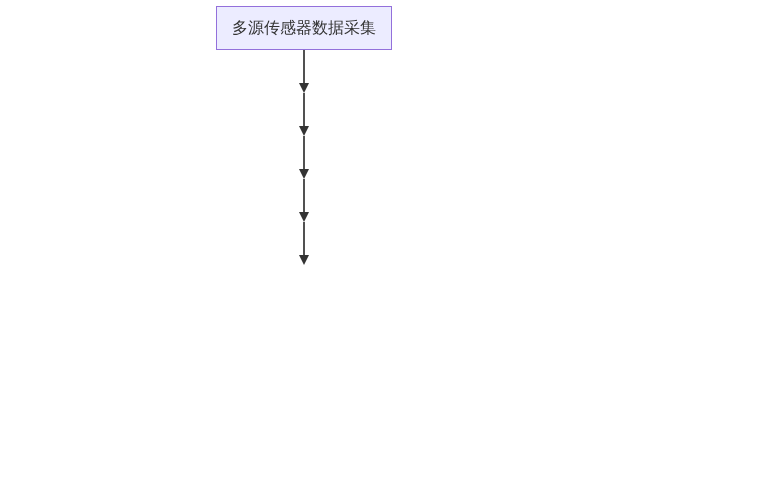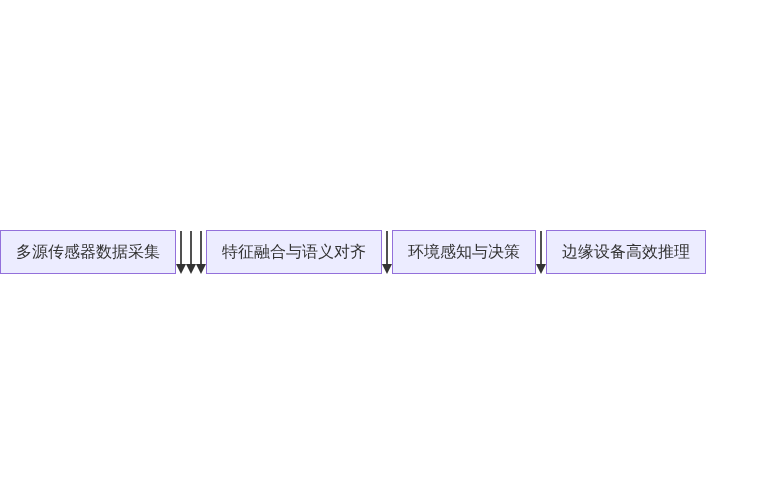--- a/index.html
+++ b/index.html
@@ -15,21 +15,21 @@
     height: 498px;
     background: var(--background);
     overflow: hidden;
     font-family: "Liberation Sans", "DejaVu Sans", sans-serif;
   }
   .canvas {
     position: relative;
     width: 608px;
     height: 498px;
     display: flex;
-    flex-direction: row;
+    flex-direction: column;
     align-items: center;
     padding-top: 6px;
   }
   .flow-node {
     height: 44px;
     min-width: 120px;
     padding: 0 15px;
     background: var(--node-fill);
     border: 1px solid var(--node-border);
     display: flex;
@@ -85,35 +85,26 @@
     <div class="arrow-line"></div>
     <div class="arrow-head"></div>
   </div>
 
 
   <div class="flow-arrow">
     <div class="arrow-line"></div>
     <div class="arrow-head"></div>
   </div>
 
-  <div class="flow-node">
-    <span class="node-label">特征融合与语义对齐</span>
-  </div>
 
   <div class="flow-arrow">
     <div class="arrow-line"></div>
     <div class="arrow-head"></div>
   </div>
 
-  <div class="flow-node">
-    <span class="node-label">环境感知与决策</span>
-  </div>
 
   <div class="flow-arrow">
     <div class="arrow-line"></div>
     <div class="arrow-head"></div>
   </div>
 
-  <div class="flow-node">
-    <span class="node-label">边缘设备高效推理</span>
-  </div>
 
 </div>
 
 </body></html>

